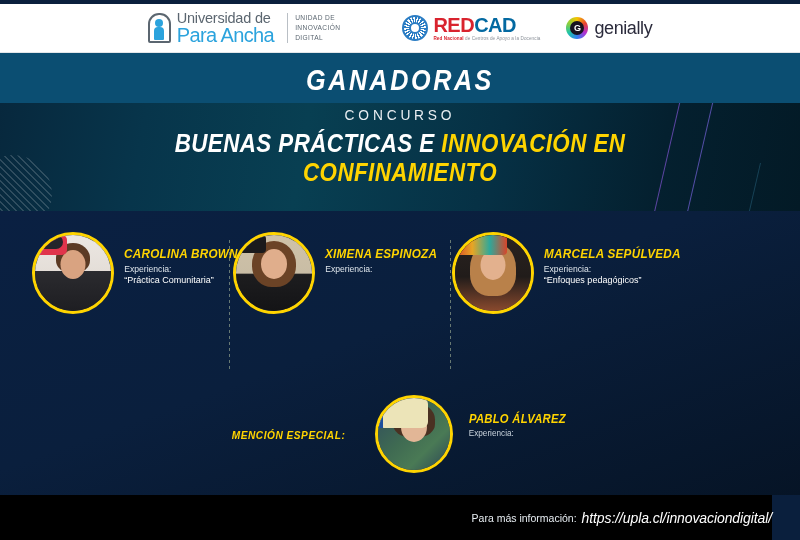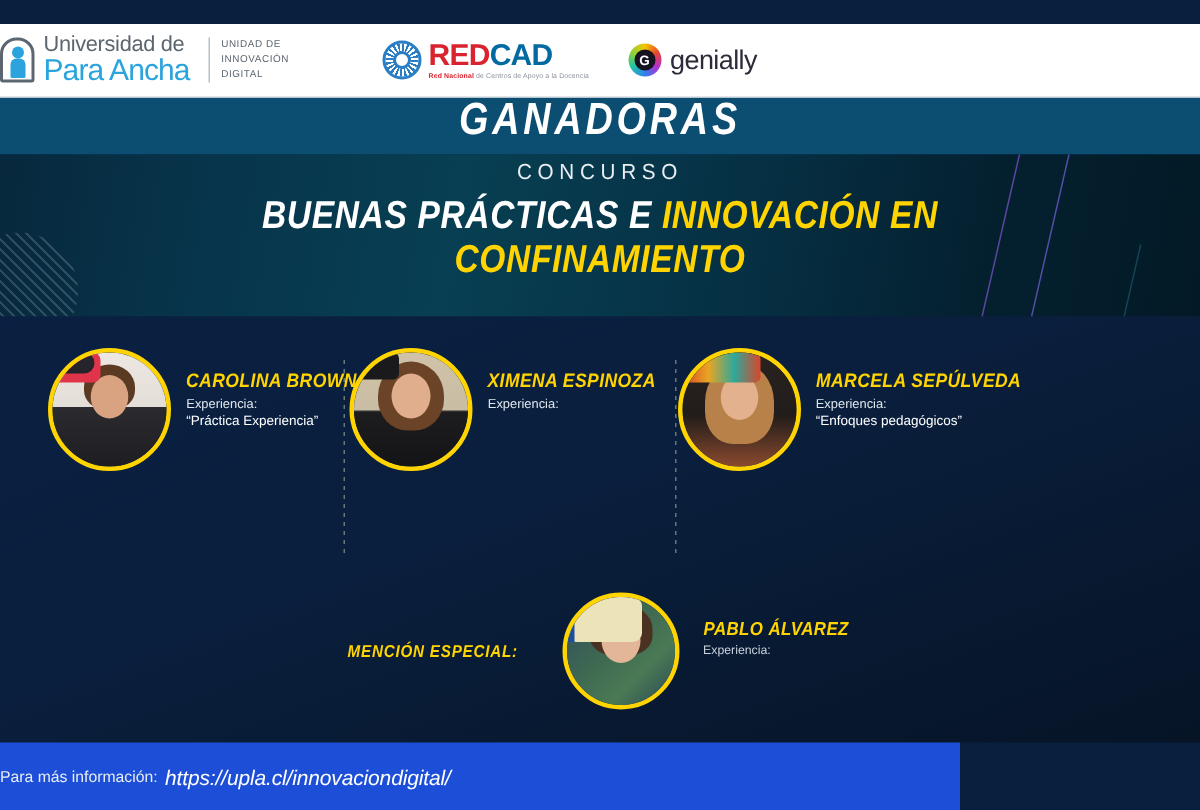--- a/index.html
+++ b/index.html
@@ -11,23 +11,23 @@
   }
   #poster {
     position:relative;
     width:800px; height:540px;
     background:#0a1f3d;
     overflow:hidden;
   }
 
   
   .logobar {
-    position:absolute; left:0; top:16px; width:800px; height:49px;
+    position:absolute; left:0; top:4px; width:800px; height:49px;
     background:#ffffff;
-    display:flex; align-items:center; 
+    display:flex; align-items:center; justify-content:center;
     gap:62px;
     border-bottom:1px solid #e3e6e9;
     z-index:20;
   }
   .upla-logo { display:flex; align-items:center; gap:6px; }
   .upla-mark {
     width:23px; height:30px; border:2px solid #5b6670; border-radius:11px 11px 2px 2px;
     position:relative; background:#ffffff;
   }
   .upla-mark:before {
@@ -100,23 +100,23 @@
     background:repeating-linear-gradient(45deg,
       rgba(255,255,255,.16) 0 1.4px, rgba(255,255,255,0) 1.4px 5px);
     z-index:3;
   }
   .body-dark {
     position:absolute; left:0; top:211px; width:800px; height:284px;
     background:linear-gradient(160deg,#0a2042 0%, #0a1f3d 45%, #061426 100%);
     z-index:2;
   }
   .footer-band {
-    position:absolute; left:0; bottom:0; width:640px; height:45px;
-    background:#1d4ed8; z-index:4;
-    display:flex; align-items:center; justify-content:flex-start;
+    position:absolute; left:0; bottom:0; width:772px; height:45px;
+    background:#000000; z-index:4;
+    display:flex; align-items:center; justify-content:flex-end;
   }
 
   
   .titles { position:absolute; left:0; top:49px; width:800px; z-index:6; text-align:center; }
   .t-ganadoras {
     font-size:30px; font-weight:bold; font-style:italic; color:#ffffff;
     letter-spacing:3px; transform:scaleX(.84); margin-top:14px;
   }
   .t-concurso {
     font-size:14.5px; color:#e9eef2; letter-spacing:4px; margin-top:10px;
@@ -255,21 +255,21 @@
       <div class="avatar">
         <div class="av-body" style="background:linear-gradient(180deg,#ece7e2 0%,#e4ded8 48%,#2b2b2f 48%,#1e1e22 100%);"></div>
         <div class="av-hair" style="top:8px; width:34px; height:30px; border-radius:50% 50% 42% 42%; background:#5b3a24;"></div>
         <div class="av-face" style="top:15px; width:25px; height:29px; background:#d9a381;"></div>
         <div class="av-body" style="top:46px; left:23px; width:32px; height:20px; background:#e0344b; border-radius:5px; inset:auto;"></div>
         <div class="av-body" style="top:40px; left:25px; width:28px; height:14px; background:#24242a; border-radius:8px; inset:auto;"></div>
       </div>
       <div class="w-text">
         <div class="w-name">CAROLINA BROWN</div>
         <div class="w-exp">Experiencia:</div>
-        <div class="w-desc">“Práctica Experiencia”</div>
+        <div class="w-desc">“Práctica Comunitaria”</div>
       </div>
     </div>
 
     <div class="winner w2">
       <div class="sep"></div>
       <div class="avatar">
         <div class="av-body" style="background:linear-gradient(180deg,#cfc2a8 0%,#c9bda5 50%,#1d1d1f 52%,#141416 100%);"></div>
         <div class="av-hair" style="top:6px; width:44px; height:46px; border-radius:50% 50% 45% 45%; background:#6b4326;"></div>
         <div class="av-face" style="top:14px; width:26px; height:30px; background:#e0ae8c;"></div>
         <div class="av-body" style="top:50px; left:24px; width:30px; height:18px; background:#1a1a1c; border-radius:4px; inset:auto;"></div>

